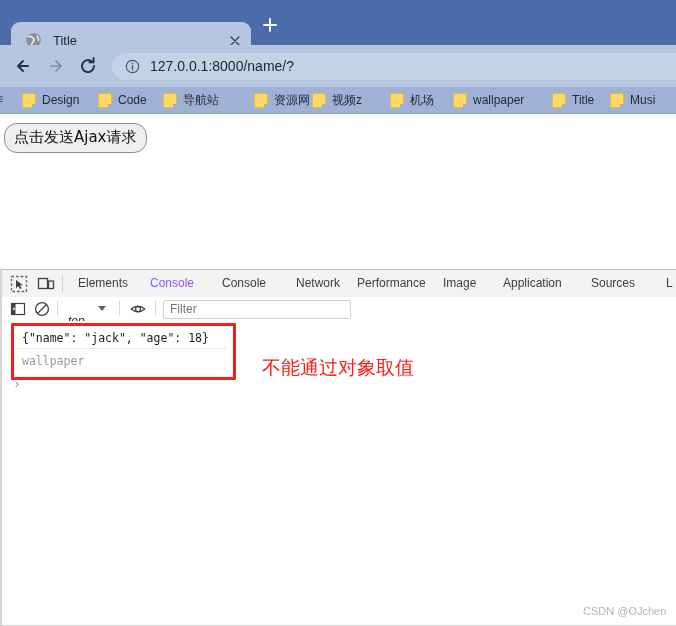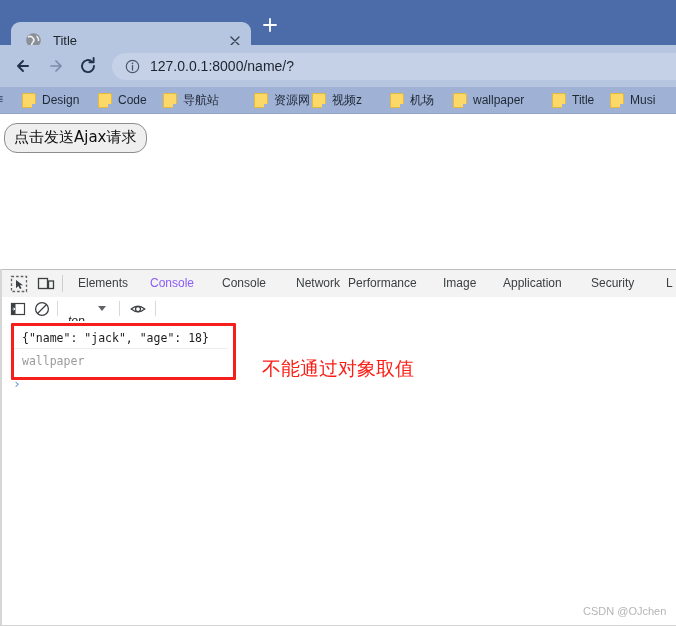--- a/index.html
+++ b/index.html
@@ -328,21 +328,21 @@
     border-radius: 1px;
     pointer-events: none;
   }
   .annotation {
     position: absolute;
     left: 262px; top: 35px;
     font-size: 19px;
     color: #fc1d14;
     line-height: 26px;
     white-space: nowrap;
-    font-family: Liberation Serif, serif;
+    font-family: Liberation Mono, monospace;
   }
 
   
   .left-edge-line {
     position: absolute;
     left: 0; top: 269px;
     width: 2px; height: 357px;
     background: #d6d6d6;
   }
   .watermark {
@@ -476,24 +476,24 @@
           <rect x="1.5" y="3.5" width="9" height="10" fill="none" stroke="#3c4043" stroke-width="1.3"></rect>
           <rect x="11.5" y="6" width="5" height="7.5" fill="none" stroke="#3c4043" stroke-width="1.3"></rect>
         </svg>
       </span>
       <span class="dt-sep"></span>
 
       <span class="dt-tab" style="left:78px">Elements</span>
       <span class="dt-tab active" style="left:150px">Console</span>
       <span class="dt-tab" style="left:222px">Console</span>
       <span class="dt-tab" style="left:296px">Network</span>
-      <span class="dt-tab" style="left:348px">Performance</span>
+      <span class="dt-tab" style="left:357px">Performance</span>
       <span class="dt-tab" style="left:443px">Image</span>
       <span class="dt-tab" style="left:503px">Application</span>
-      <span class="dt-tab" style="left:591px">Security</span>
+      <span class="dt-tab" style="left:591px">Sources</span>
       <span class="dt-tab" style="left:666px">L</span>
     </div>
 
     <div class="dt-toolbar">
       <span class="ct-icon ct-sidebar">
         <svg width="16" height="16" viewBox="0 0 16 16">
           <rect x="1.5" y="2.5" width="13" height="11" fill="none" stroke="#3c4043" stroke-width="1.2"></rect>
           <rect x="1.5" y="2.5" width="4" height="11" fill="#3c4043"></rect>
           <path d="M2.6 8 L4.5 8 M3.7 6.6 L4.9 8 L3.7 9.4" stroke="#ffffff" stroke-width="0.9" fill="none"></path>
         </svg>
@@ -508,20 +508,21 @@
       <span class="ct-context">top</span>
       <span class="ct-caret"></span>
       <span class="ct-sep ct-sep2"></span>
       <span class="ct-icon ct-eye">
         <svg width="16" height="16" viewBox="0 0 16 16">
           <path d="M1.2 8 Q8 2.4 14.8 8 Q8 13.6 1.2 8 Z" fill="none" stroke="#3c4043" stroke-width="1.25"></path>
           <circle cx="8" cy="8" r="2.5" fill="none" stroke="#3c4043" stroke-width="1.25"></circle>
         </svg>
       </span>
       <span class="ct-sep ct-sep3"></span>
+      <input class="ct-filter" type="text" placeholder="Filter" style="">
     </div>
 
     <div class="console-area">
       <div class="con-msg con-msg-1">{"name": "jack", "age": 18}</div>
       <div class="con-divider"></div>
       <div class="con-msg con-msg-2">wallpaper</div>
       <div class="red-box"></div>
       <div class="con-prompt">›</div>
       <div class="annotation">不能通过对象取值</div>
     </div>

